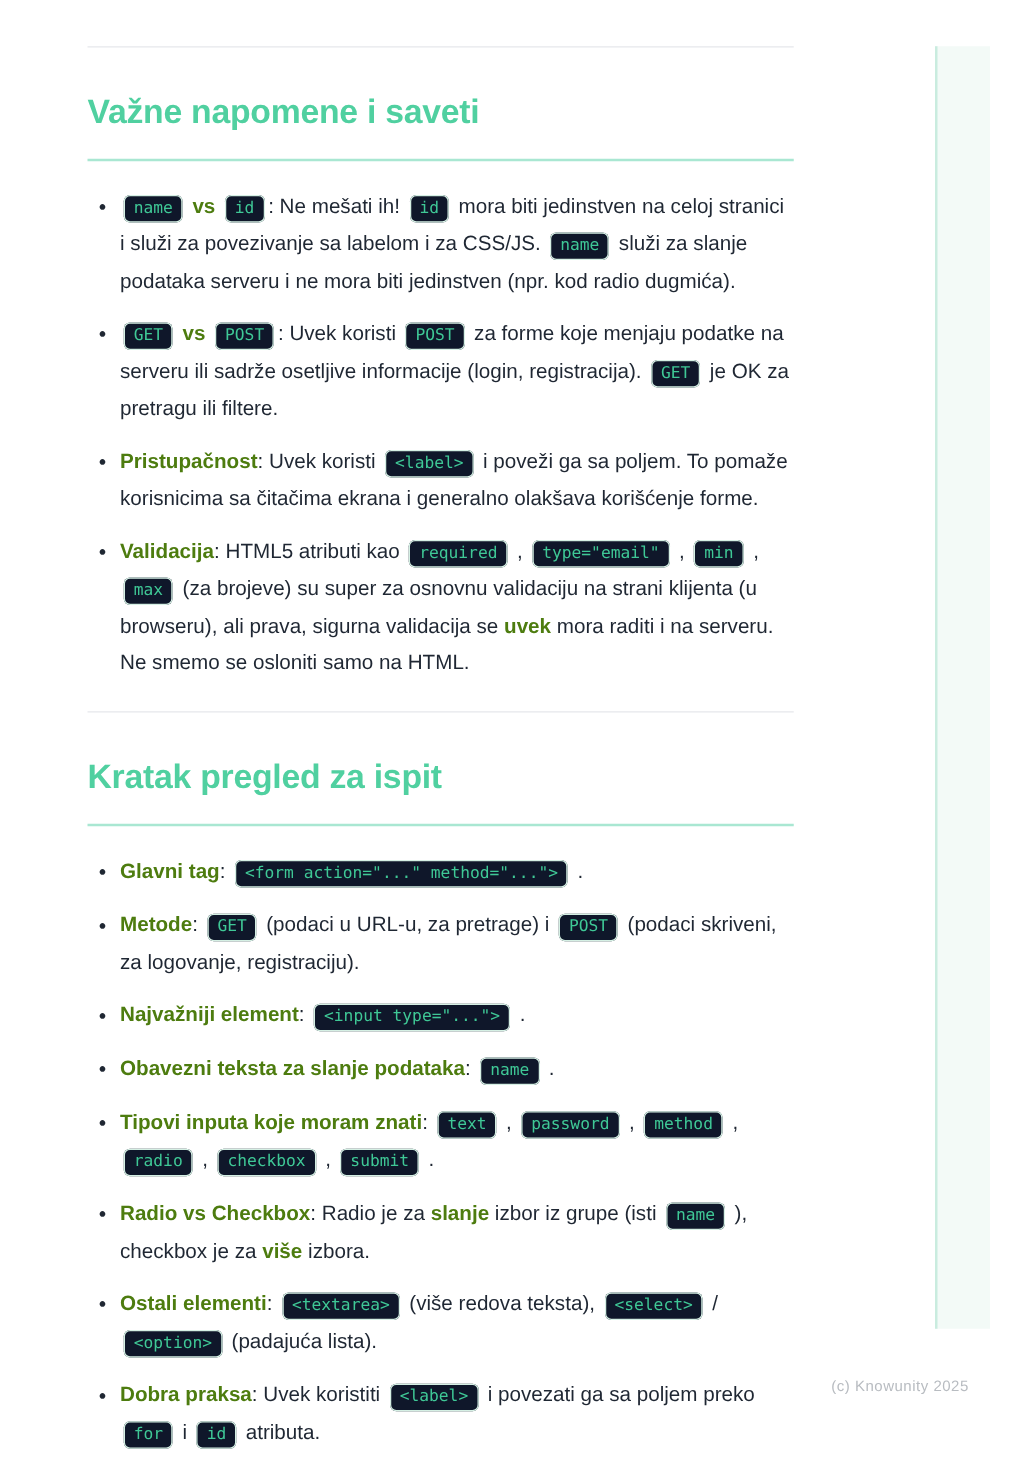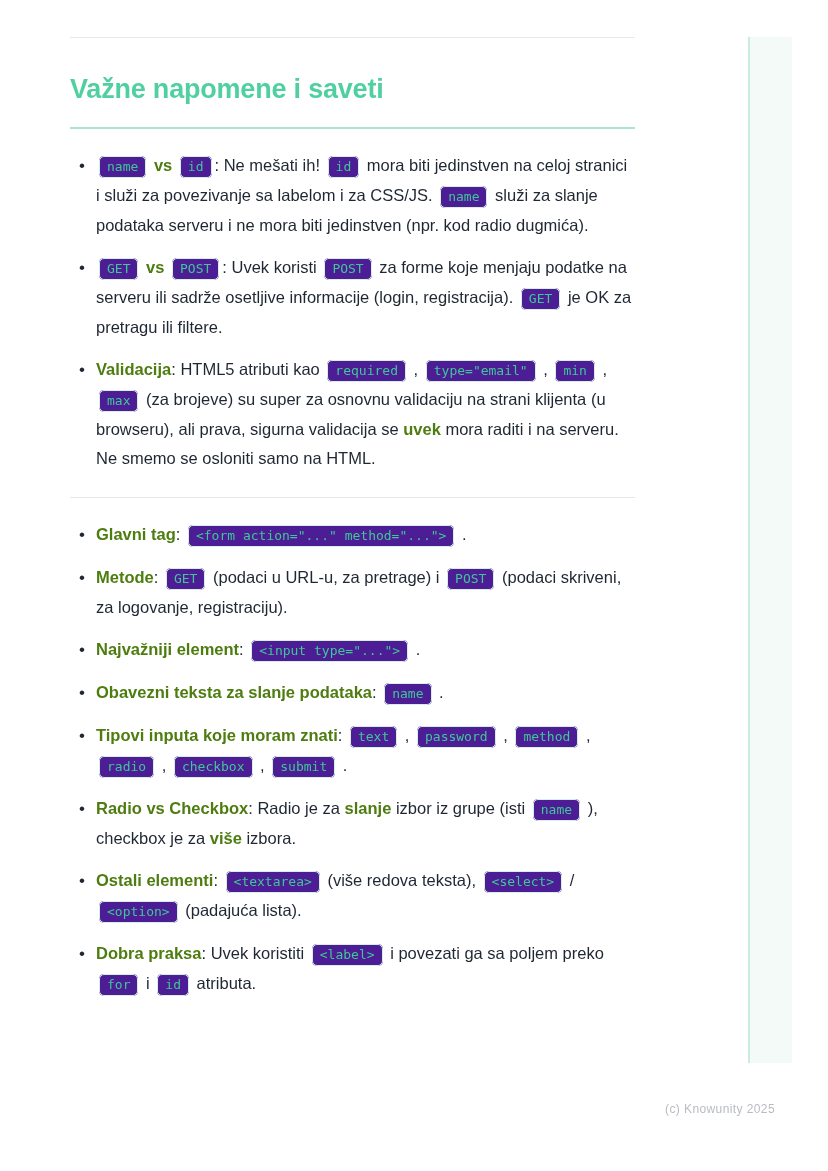--- a/index.html
+++ b/index.html
@@ -61,21 +61,21 @@
     left: -17px;
     top: 0;
     color: #1f2733;
     font-size: 17px;
   }
   ul.notes li strong { font-weight: 700; color: #4d7c0f; }
   code.badge {
     font-family: "DejaVu Sans Mono", "Liberation Mono", monospace;
     font-size: 13px;
     color: #3fc896;
-    background: #4c1d95;
+    background: #0f172a;
     border: 1px solid #d5f0e4;
     border-radius: 5px;
     padding: 2px 7px 3px;
     margin: 0 3px;
     white-space: nowrap;
   }
   .footer {
     position: absolute;
     top: 1102px;
     right: 53px;
@@ -90,27 +90,29 @@
 <div class="accent-bar"></div>
 
 <div class="content">
   <hr class="divider top-divider">
 
   <section>
     <h1 class="section-title">Važne napomene i saveti</h1>
     <ul class="notes">
         <li><code class="badge">name</code><span> </span><strong>vs</strong><span> </span><code class="badge">id</code><span>: Ne mešati ih! </span><code class="badge">id</code><span> mora biti jedinstven na celoj stranici i služi za povezivanje sa labelom i za CSS/JS. </span><code class="badge">name</code><span> služi za slanje podataka serveru i ne mora biti jedinstven (npr. kod radio dugmića).</span></li>
         <li><code class="badge">GET</code><span> </span><strong>vs</strong><span> </span><code class="badge">POST</code><span>: Uvek koristi </span><code class="badge">POST</code><span> za forme koje menjaju podatke na serveru ili sadrže osetljive informacije (login, registracija). </span><code class="badge">GET</code><span> je OK za pretragu ili filtere.</span></li>
+        <li><strong>Pristupačnost</strong><span>: Uvek koristi </span><code class="badge">&lt;label&gt;</code><span> i poveži ga sa poljem. To pomaže korisnicima sa čitačima ekrana i generalno olakšava korišćenje forme.</span></li>
         <li><strong>Validacija</strong><span>: HTML5 atributi kao </span><code class="badge">required</code><span> , </span><code class="badge">type="email"</code><span> , </span><code class="badge">min</code><span> , </span><code class="badge">max</code><span> (za brojeve) su super za osnovnu validaciju na strani klijenta (u browseru), ali prava, sigurna validacija se </span><strong>uvek</strong><span> mora raditi i na serveru. Ne smemo se osloniti samo na HTML.</span></li>
       </ul>
   </section>
 
   <hr class="divider section-divider">
 
   <section>
+    <h1 class="section-title">Kratak pregled za ispit</h1>
     <ul class="notes">
         <li><strong>Glavni tag</strong><span>: </span><code class="badge">&lt;form action="..." method="..."&gt;</code><span> .</span></li>
         <li><strong>Metode</strong><span>: </span><code class="badge">GET</code><span> (podaci u URL-u, za pretrage) i </span><code class="badge">POST</code><span> (podaci skriveni, za logovanje, registraciju).</span></li>
         <li><strong>Najvažniji element</strong><span>: </span><code class="badge">&lt;input type="..."&gt;</code><span> .</span></li>
         <li><strong>Obavezni teksta za slanje podataka</strong><span>: </span><code class="badge">name</code><span> .</span></li>
         <li><strong>Tipovi inputa koje moram znati</strong><span>: </span><code class="badge">text</code><span> , </span><code class="badge">password</code><span> , </span><code class="badge">method</code><span> , </span><code class="badge">radio</code><span> , </span><code class="badge">checkbox</code><span> , </span><code class="badge">submit</code><span> .</span></li>
         <li><strong>Radio vs Checkbox</strong><span>: Radio je za </span><strong>slanje</strong><span> izbor iz grupe (isti </span><code class="badge">name</code><span> ), checkbox je za </span><strong>više</strong><span> izbora.</span></li>
         <li><strong>Ostali elementi</strong><span>: </span><code class="badge">&lt;textarea&gt;</code><span> (više redova teksta), </span><code class="badge">&lt;select&gt;</code><span> / </span><code class="badge">&lt;option&gt;</code><span> (padajuća lista).</span></li>
         <li><strong>Dobra praksa</strong><span>: Uvek koristiti </span><code class="badge">&lt;label&gt;</code><span> i povezati ga sa poljem preko </span><code class="badge">for</code><span> i </span><code class="badge">id</code><span> atributa.</span></li>
       </ul>

